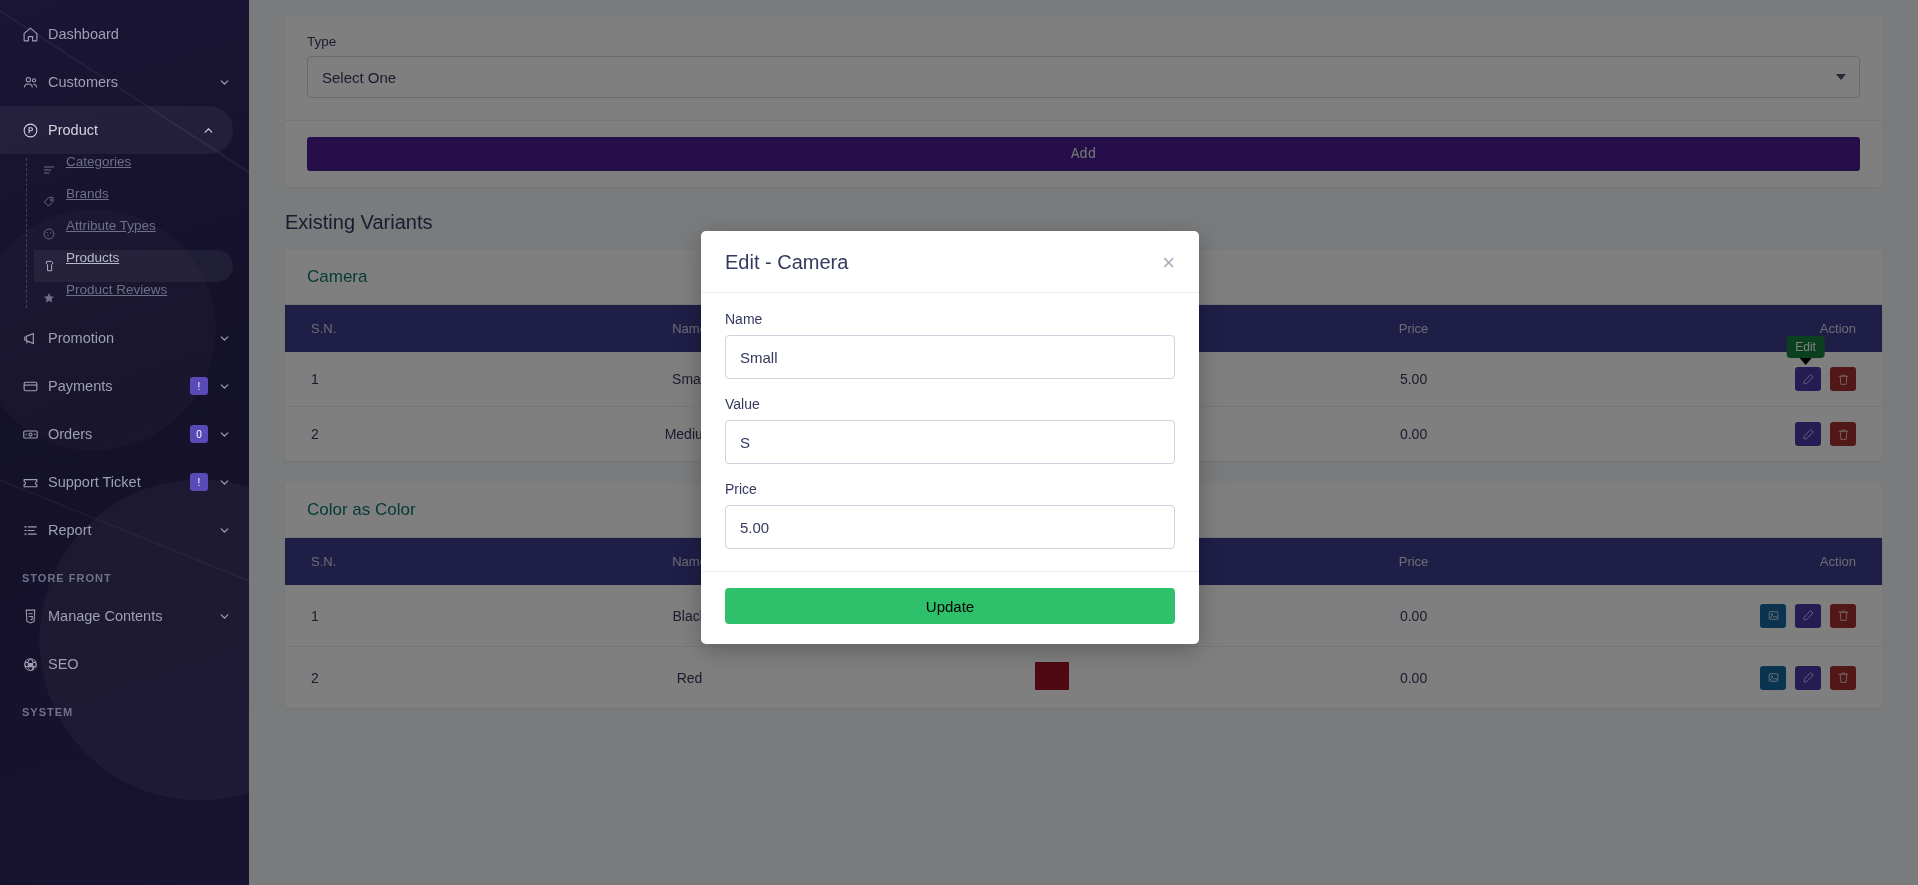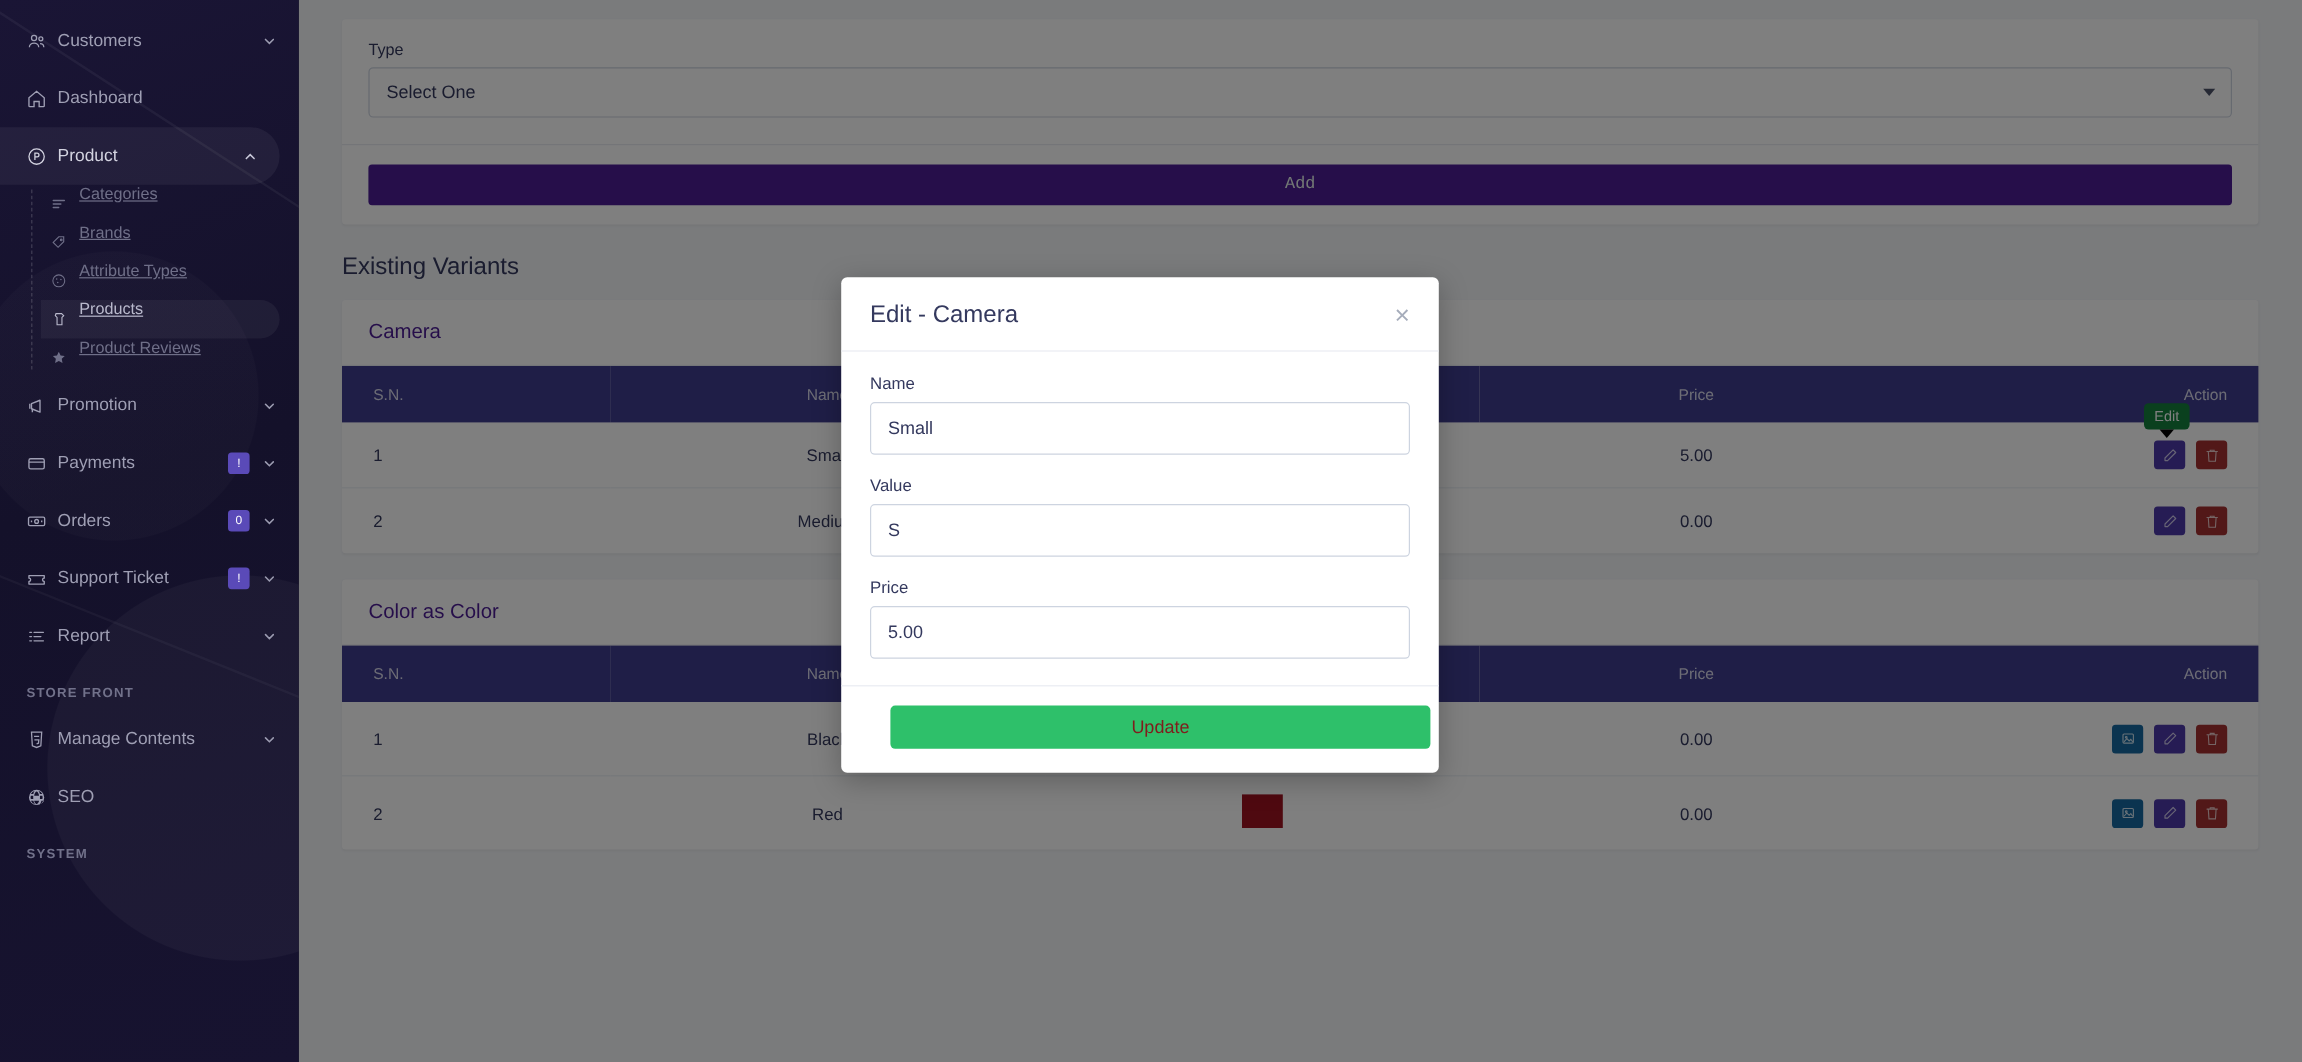--- a/index.html
+++ b/index.html
@@ -124,21 +124,21 @@
     display:block; width: 100%; height: 34px; border:none; border-radius: 3px;
     background: #4c1d95; color:#e6f2ea; font-size: 14px; cursor:pointer;
     font-family:Liberation Mono, monospace;
   }
 
   .section-title {
     font-size: 20px; color: #34395e; margin: 24px 0 16px 36px; font-weight: normal;
   }
   .panel-head {
     padding: 17px 22px; border-bottom: 1px solid #e9ecf2;
-    font-size: 17px; color: #4c1d95;
+    font-size: 17px; color: #0f766e;
   }
   .tbl { width:100%; border-collapse: collapse; table-layout: fixed; }
   .tbl thead th {
     background: #3f3d8f; color: #d8d8ea; font-size: 13px; font-weight: normal;
     padding: 16px 0; text-align:center;
   }
   .tbl tbody td {
     padding: 15px 0; text-align:center; font-size: 14px; color:#34395e;
     border-bottom: 1px solid #eceff4;
   }
@@ -190,57 +190,56 @@
     background:none; border:none; font-size: 22px; color:#a6adbb;
     cursor:pointer; line-height:1; font-family:"Liberation Sans", sans-serif;
   }
   .modal-body { padding: 18px 24px 22px; }
   .modal-body .form-label { font-size: 14px; margin-bottom: 8px; }
   .modal-body .form-control { height: 44px; margin-bottom: 17px; }
   .modal-body .form-control:last-child { margin-bottom: 0; }
   .modal-foot { border-top: 1px solid #e9ecf2; padding: 16px 24px 20px; }
   .btn-update {
     display:block; width: 100%; height: 36px; border:none; border-radius: 4px;
-    background: #2ec06a; color:#7f1d1d; font-size: 15px; cursor:pointer;
+    background: #2ec06a; color:#000000; font-size: 15px; cursor:pointer;
     font-family:"Liberation Sans", sans-serif;
-    margin-left:17px;
   }
 </style>
 </head>
 <body>
 
 <div id="sidebar">
 
 
   <div class="nav">
+
+    <div class="nav-item">
+      <span class="ic">
+        <svg viewBox="0 0 24 24" width="17" height="17" fill="none" stroke="currentColor" stroke-width="1.6">
+            <path d="M3 10.5 12 3l9 7.5V20a1 1 0 0 1-1 1h-5v-6H9v6H4a1 1 0 0 1-1-1z"></path>
+          </svg>
+      </span>
+      <span class="lbl">Dashboard</span>
+    </div>
 
     <div class="nav-item">
       <span class="ic">
         <svg viewBox="0 0 24 24" width="17" height="17" fill="none" stroke="currentColor" stroke-width="1.5">
             <circle cx="9" cy="8" r="3"></circle>
             <circle cx="17" cy="9" r="2.3"></circle>
             <path d="M3.5 19c0-3 2.5-5 5.5-5s5.5 2 5.5 5"></path>
             <path d="M16 14.5c2.6 0 4.5 1.8 4.5 4.5"></path>
           </svg>
       </span>
       <span class="lbl">Customers</span>
       <span class="chev">
         <svg viewBox="0 0 24 24" width="13" height="13" fill="none" stroke="currentColor" stroke-width="2.4" stroke-linecap="round">
             <path d="M6 9l6 6 6-6"></path>
           </svg>
       </span>
-    </div>
-
-    <div class="nav-item">
-      <span class="ic">
-        <svg viewBox="0 0 24 24" width="17" height="17" fill="none" stroke="currentColor" stroke-width="1.6">
-            <path d="M3 10.5 12 3l9 7.5V20a1 1 0 0 1-1 1h-5v-6H9v6H4a1 1 0 0 1-1-1z"></path>
-          </svg>
-      </span>
-      <span class="lbl">Dashboard</span>
     </div>
 
     <div class="nav-item active">
       <span class="ic">
         <svg viewBox="0 0 24 24" width="17" height="17" fill="none" stroke="currentColor" stroke-width="1.5">
             <circle cx="12" cy="12" r="9"></circle>
             <path d="M10 16V8h2.6a2.2 2.2 0 0 1 0 4.4H10"></path>
           </svg>
       </span>
       <span class="lbl">Product</span>

